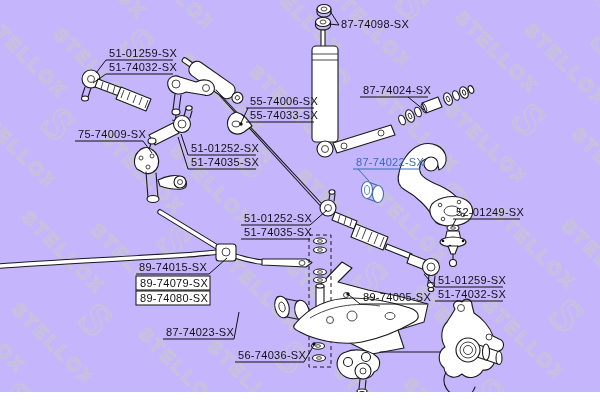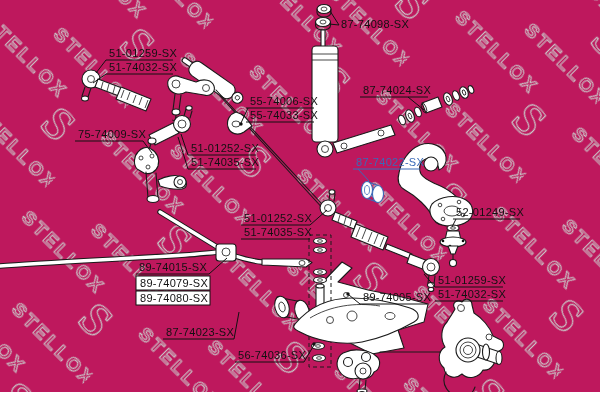--- a/index.html
+++ b/index.html
@@ -1,17 +1,17 @@
 <!DOCTYPE html>
 <html style="--accent: #3a6ab8; --wm: #c9c9c9; --ink: #1a1a1a;"><head>
 <meta charset="utf-8">
 <style>
   :root{ --accent:#3a6ab8; --wm:#c9c9c9; --ink:#1a1a1a; }
   html,body{margin:0;padding:0;background:#fff;}
-  .stage{position:relative;width:600px;height:392px;background:#be185d;overflow:hidden;}
+  .stage{position:relative;width:600px;height:392px;background:#c4b5fd;overflow:hidden;}
   svg{position:absolute;left:0;top:0;}
   .wm-word{font-family:"Liberation Sans",sans-serif;font-weight:bold;font-size:19px;
            letter-spacing:3px;fill:none;stroke:var(--wm);stroke-width:1.1;}
   .wm-s{font-family:"Liberation Serif",serif;font-weight:bold;font-size:46px;
         fill:none;stroke:var(--wm);stroke-width:1.2;}
   .part{fill:#fff;stroke:var(--ink);stroke-width:1.1;stroke-linejoin:round;stroke-linecap:round;}
   .pline{fill:none;stroke:var(--ink);stroke-width:1.1;stroke-linejoin:round;stroke-linecap:round;}
   .thin{fill:none;stroke:var(--ink);stroke-width:0.8;}
   .tube-out{fill:none;stroke:var(--ink);stroke-width:5.5;stroke-linecap:round;}
   .tube-in{fill:none;stroke:#fff;stroke-width:3.4;stroke-linecap:round;}

